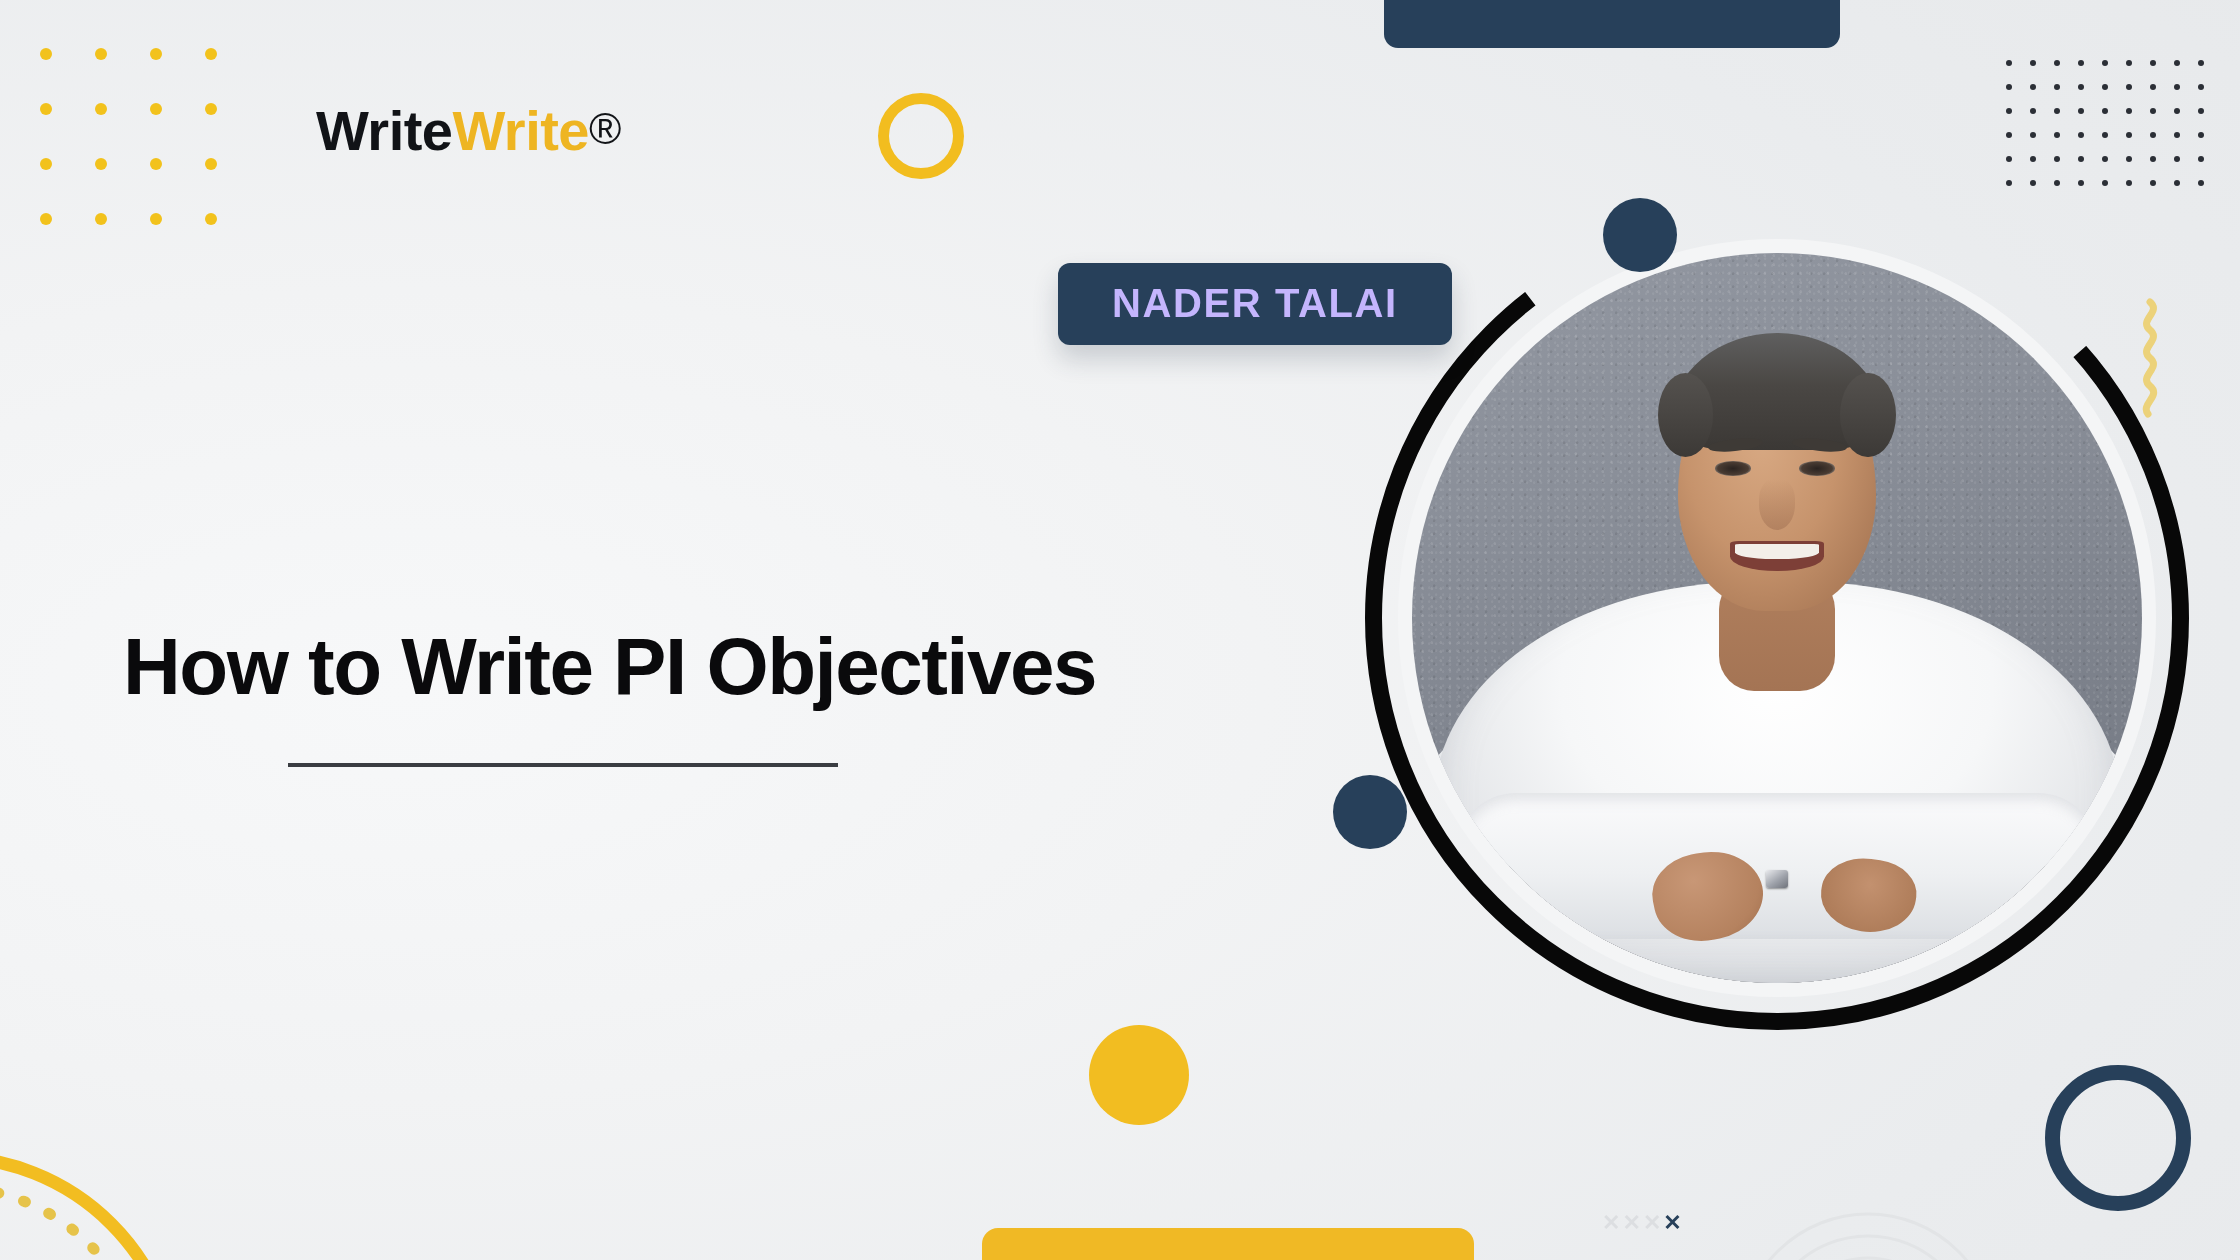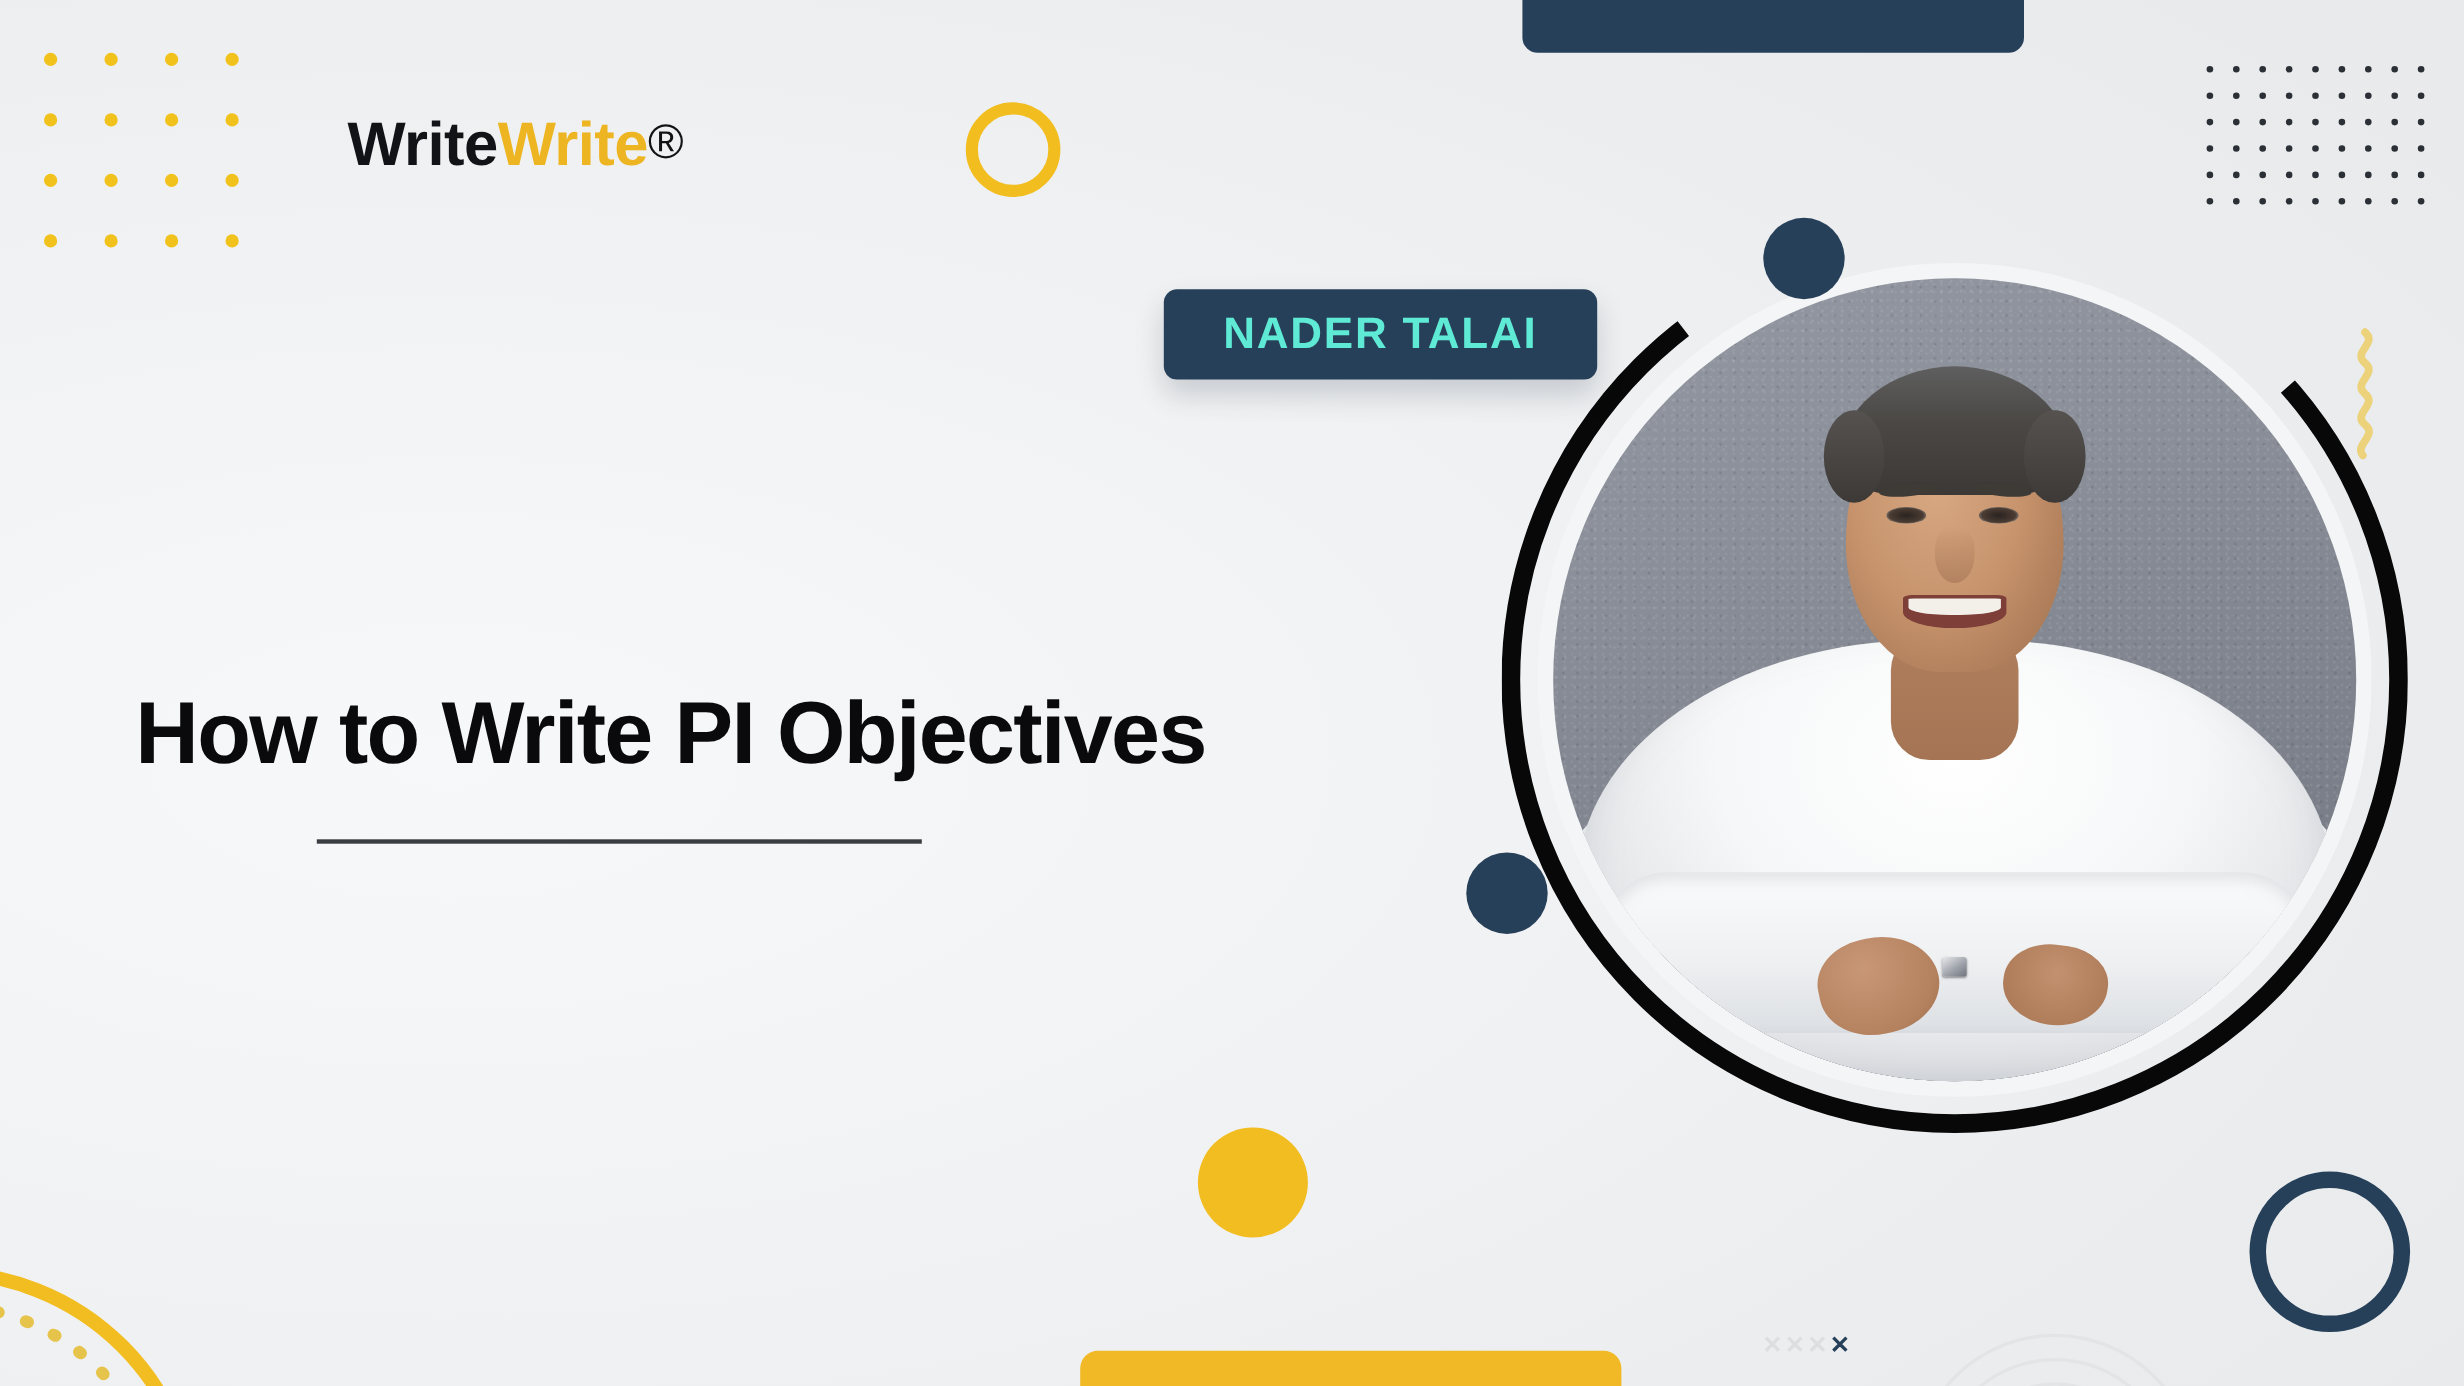--- a/index.html
+++ b/index.html
@@ -93,21 +93,21 @@
   #name-badge {
     position: absolute;
     left: 1058px; top: 263px;
     padding: 20px 54px 22px 54px;
     background: #27405a;
     border-radius: 12px;
     box-shadow: 0 14px 26px rgba(40,55,75,0.20);
     z-index: 6;
   }
   #name-badge .name-text {
-    color: #5eead4;
+    color: #c4b5fd;
     font-size: 40px;
     font-weight: 700;
     letter-spacing: 1.6px;
     white-space: nowrap;
     line-height: 1;
   }
 
   
   #portrait-wrap {
     position: absolute;

